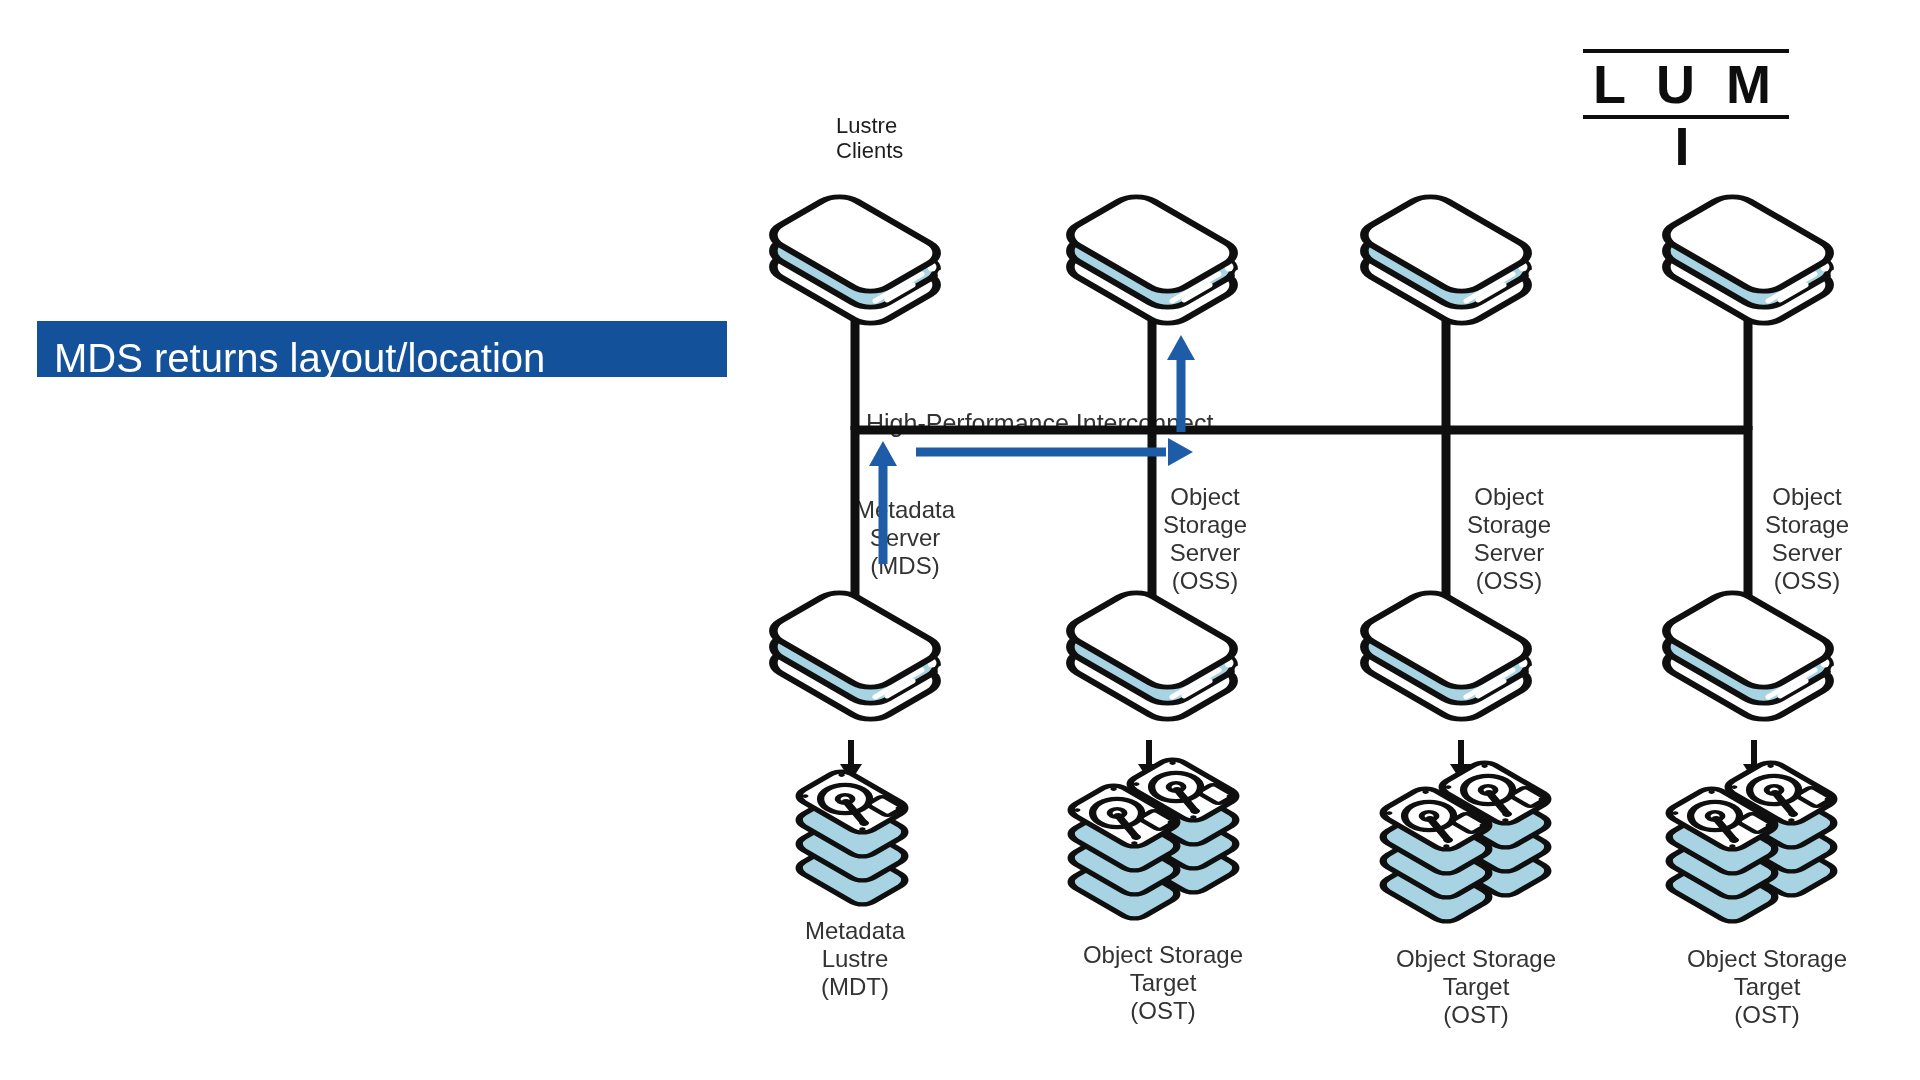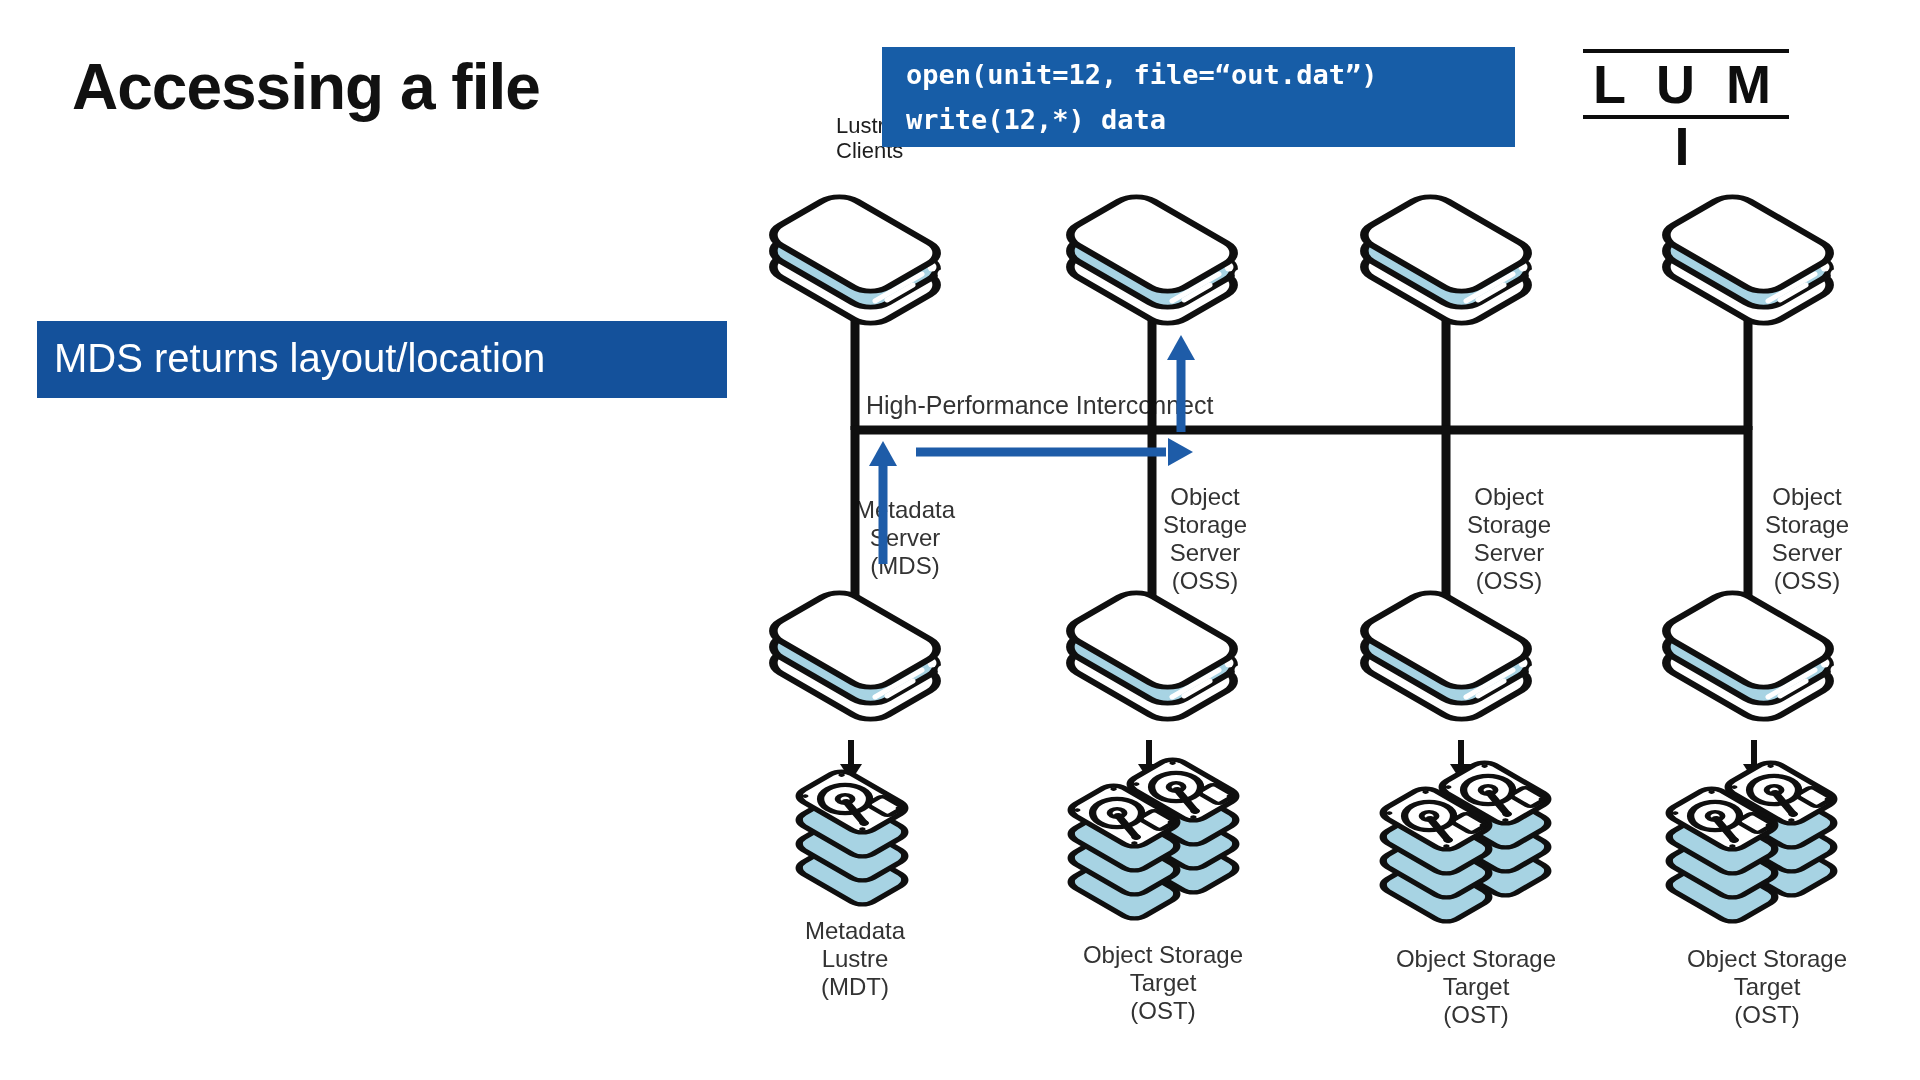--- a/index.html
+++ b/index.html
@@ -31,53 +31,48 @@
   }
   .lumi-logo{
     position:absolute;left:1583px;top:49px;width:206px;z-index:2;
   }
   .lumi-rule{height:4px;background:#0d0d0d;}
   .lumi-text{
     text-align:center;font-size:54px;font-weight:bold;color:#0d0d0d;
     letter-spacing:8px;line-height:62px;height:62px;
   }
   .callout{
-    position:absolute;left:37px;top:321px;width:690px;height:77px;
+    position:absolute;left:37px;top:321px;width:690px;height:56px;
     background:var(--banner-blue);z-index:2;
     color:#ffffff;font-size:40px;line-height:75px;padding-left:17px;
     font-weight:400;
   }
   .lbl{
     position:absolute;color:var(--label-gray);z-index:0;white-space:pre-line;
   }
   .clients-label{left:836px;top:113px;font-size:22px;line-height:25px;color:#1d1d1d;}
-  .interconnect-label{left:866px;top:391px;font-size:25px;}
+  .interconnect-label{left:866px;top:409px;font-size:25px;}
   .srv-label{width:220px;text-align:center;font-size:24px;line-height:28px;}
   .pos-s1{left:795px;top:496px;}
   .pos-s2{left:1095px;top:483px;}
   .pos-s3{left:1399px;top:483px;}
   .pos-s4{left:1697px;top:483px;}
   .tgt-label{width:240px;text-align:center;font-size:24px;line-height:28px;}
   .pos-t1{left:735px;top:917px;}
   .pos-t2{left:1043px;top:941px;}
   .pos-t3{left:1356px;top:945px;}
   .pos-t4{left:1647px;top:945px;}
   .diagram-svg{position:absolute;left:0;top:0;z-index:1;pointer-events:none;}
 </style>
 </head>
 <body>
 
 <div class="slide">
 
-  <h1 class="page-title">Accessing a file</h1>
-
-  <div class="code-box">
-    <div class="code-line">open(unit=12, file=“out.dat”)</div>
-    <div class="code-line">write(12,*) data</div>
-  </div>
+
 
   <div class="lumi-logo">
     <div class="lumi-rule"></div>
     <div class="lumi-text">L U M I</div>
     <div class="lumi-rule"></div>
   </div>
 
   <div class="callout">MDS returns layout/location</div>
 
   <div class="lbl clients-label">Lustre

